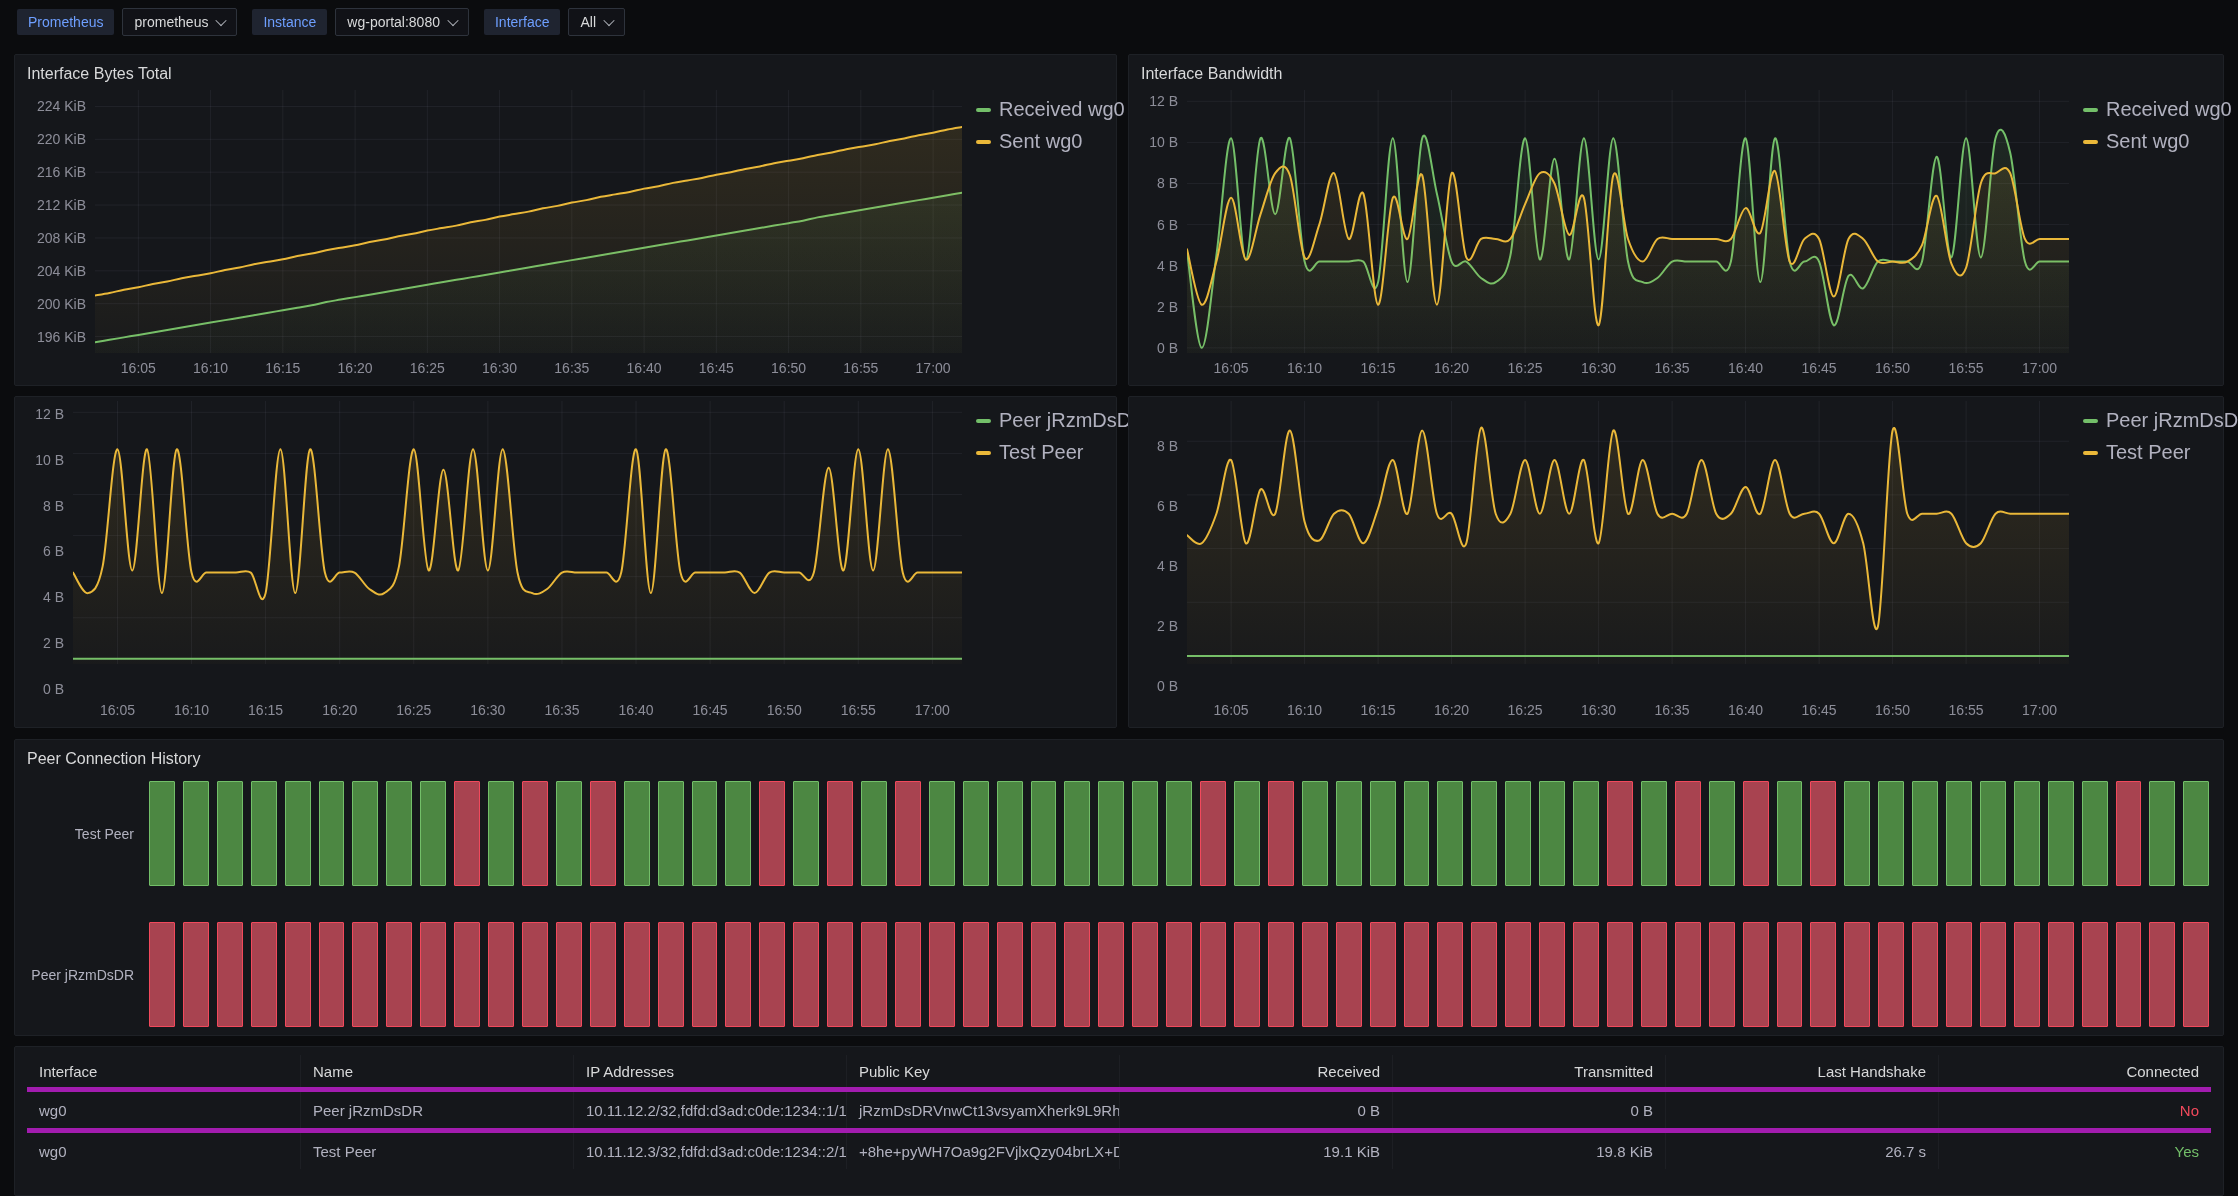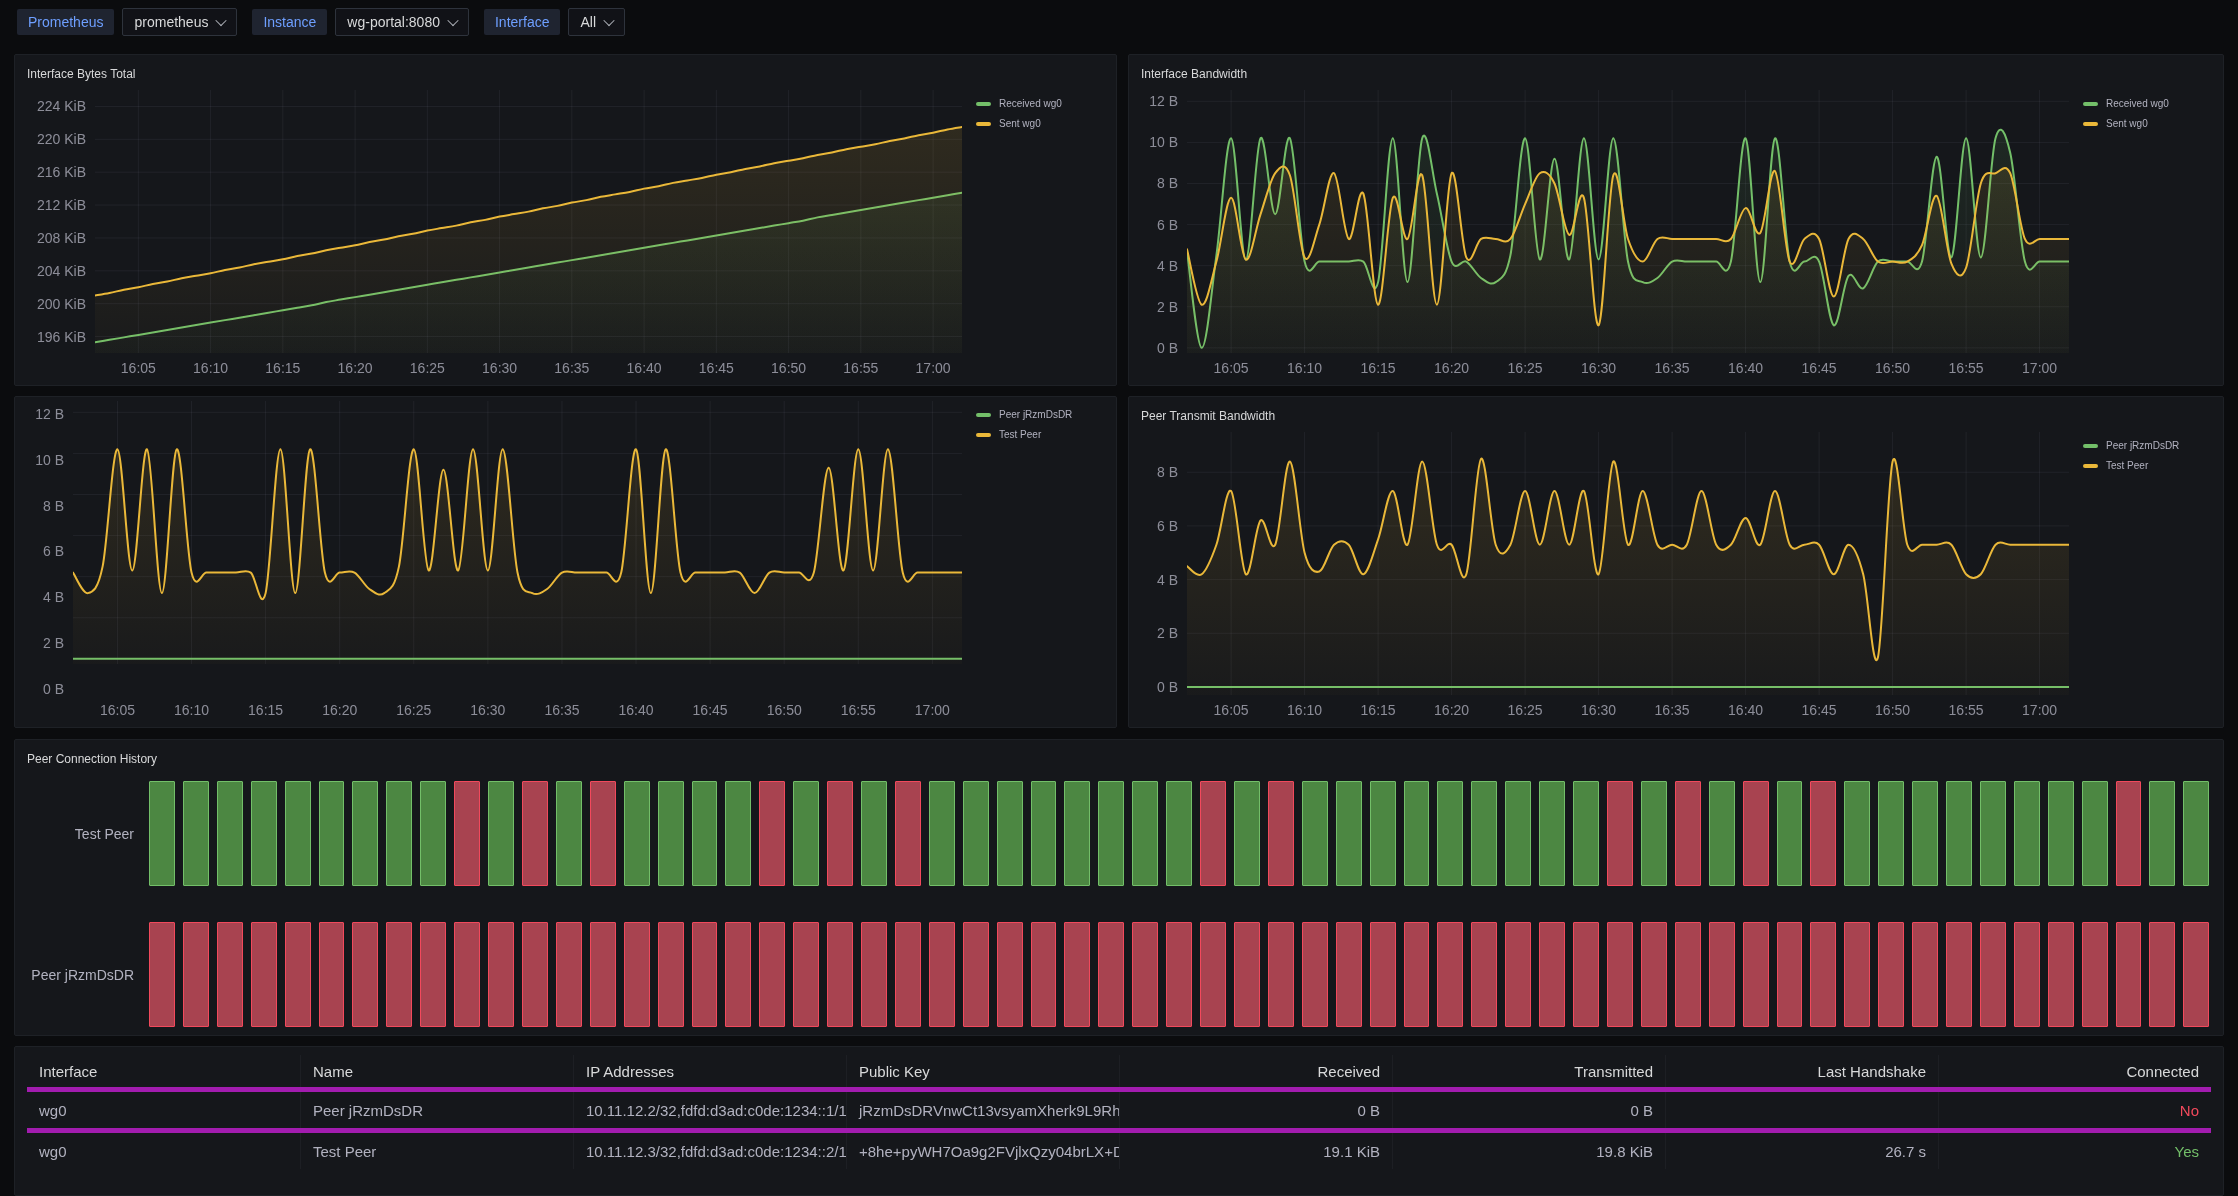--- a/index.html
+++ b/index.html
@@ -9,33 +9,33 @@
   .topbar{position:absolute;left:17px;top:8px;display:flex;align-items:center;gap:15px;}
   .var-pair{display:flex;align-items:center;gap:8px;}
   .chip{height:26px;display:flex;align-items:center;padding:0 11px;border-radius:2px;font-size:14px;}
   .chip-label{background:#1f2430;color:#6e9fff;font-weight:500;}
   .chip-value{background:#111217;border:1px solid #2e333c;color:#d8d9da;cursor:pointer;gap:9px;}
   .chev{width:7px;height:7px;border-right:1.6px solid #aeb2b9;border-bottom:1.6px solid #aeb2b9;
     transform:rotate(45deg) translate(-1px,-1px);display:inline-block;}
   
   .panel{position:absolute;background:#15171b;border:1px solid #1e2126;border-radius:2px;
     display:flex;flex-direction:column;box-sizing:border-box;}
-  .panel-title{font-size:12px;font-weight:500;color:#d8d9da;padding:9px 12px 2px 12px;margin:0;line-height:20px;}
+  .panel-title{font-size:16px;font-weight:500;color:#d8d9da;padding:9px 12px 2px 12px;margin:0;line-height:20px;}
   .chart-body{flex:1;display:flex;min-height:0;padding:4px 4px 6px 4px;}
   .y-axis{position:relative;margin-bottom:26px;flex:none;}
   .y-tick{position:absolute;right:9px;transform:translateY(-50%);font-size:14px;color:rgba(204,204,220,.65);white-space:nowrap;}
   .plot-col{flex:1;display:flex;flex-direction:column;min-width:0;}
   .svg-wrap{flex:1;position:relative;min-height:0;}
   .svg-wrap svg{position:absolute;inset:0;display:block;}
   .x-axis{height:26px;position:relative;}
   .x-tick{position:absolute;top:7px;transform:translateX(-50%);font-size:14px;color:rgba(204,204,220,.65);white-space:nowrap;}
   .legend{flex:none;width:132px;padding:8px 4px 0 14px;display:flex;flex-direction:column;gap:9px;align-items:flex-start;}
   .legend-item{display:flex;align-items:center;gap:8px;cursor:pointer;}
   .legend-swatch{width:15px;height:4px;border-radius:2px;flex:none;}
-  .legend-text{font-size:10px;color:rgba(204,204,220,.85);white-space:nowrap;}
+  .legend-text{font-size:20px;color:rgba(204,204,220,.85);white-space:nowrap;}
   
   .sh-area{flex:1;display:flex;flex-direction:column;padding:10px 14px 8px 12px;min-height:0;}
   .sh-row{flex:1;display:flex;min-height:0;}
   .sh-row + .sh-row{margin-top:36px;}
   .sh-label{width:122px;flex:none;display:flex;align-items:center;justify-content:flex-end;padding-right:15px;
     box-sizing:border-box;font-size:14px;color:rgba(204,204,220,.85);}
   .sh-bars{flex:1;display:flex;gap:8px;}
   .sh-cell{flex:1;border-radius:1px;border:1px solid transparent;box-sizing:border-box;}
   .sh-xaxis{height:26px;margin-left:122px;position:relative;flex:none;}
   
@@ -306,21 +306,20 @@
           </div>
           <div class="legend-item">
             <span class="legend-swatch" style="background: rgb(234, 184, 57);"></span>
             <span class="legend-text">Test Peer</span>
           </div>
         </div>
     </div>
   </section>
 
   <section class="panel" style="left:1128px;top:396px;width:1096px;height:332px;">
-    <h2 class="panel-title">Peer Transmit Bandwidth</h2>
     <div class="chart-body">
       <div class="y-axis" style="width: 54px;">
           <div class="y-tick" style="top: 96.9388%;">0 B</div>
           <div class="y-tick" style="top: 76.5306%;">2 B</div>
           <div class="y-tick" style="top: 56.1224%;">4 B</div>
           <div class="y-tick" style="top: 35.7143%;">6 B</div>
           <div class="y-tick" style="top: 15.3061%;">8 B</div>
         </div>
       <div class="plot-col">
         <div class="svg-wrap">

